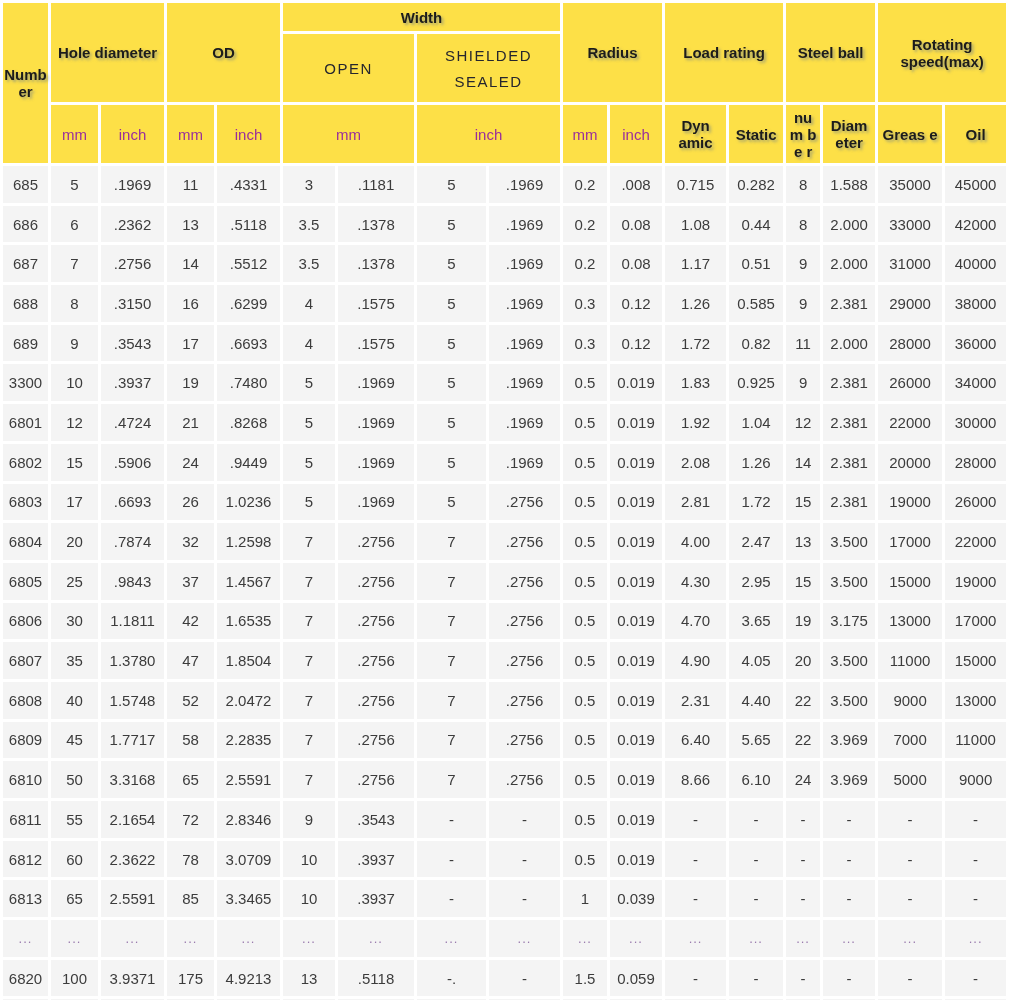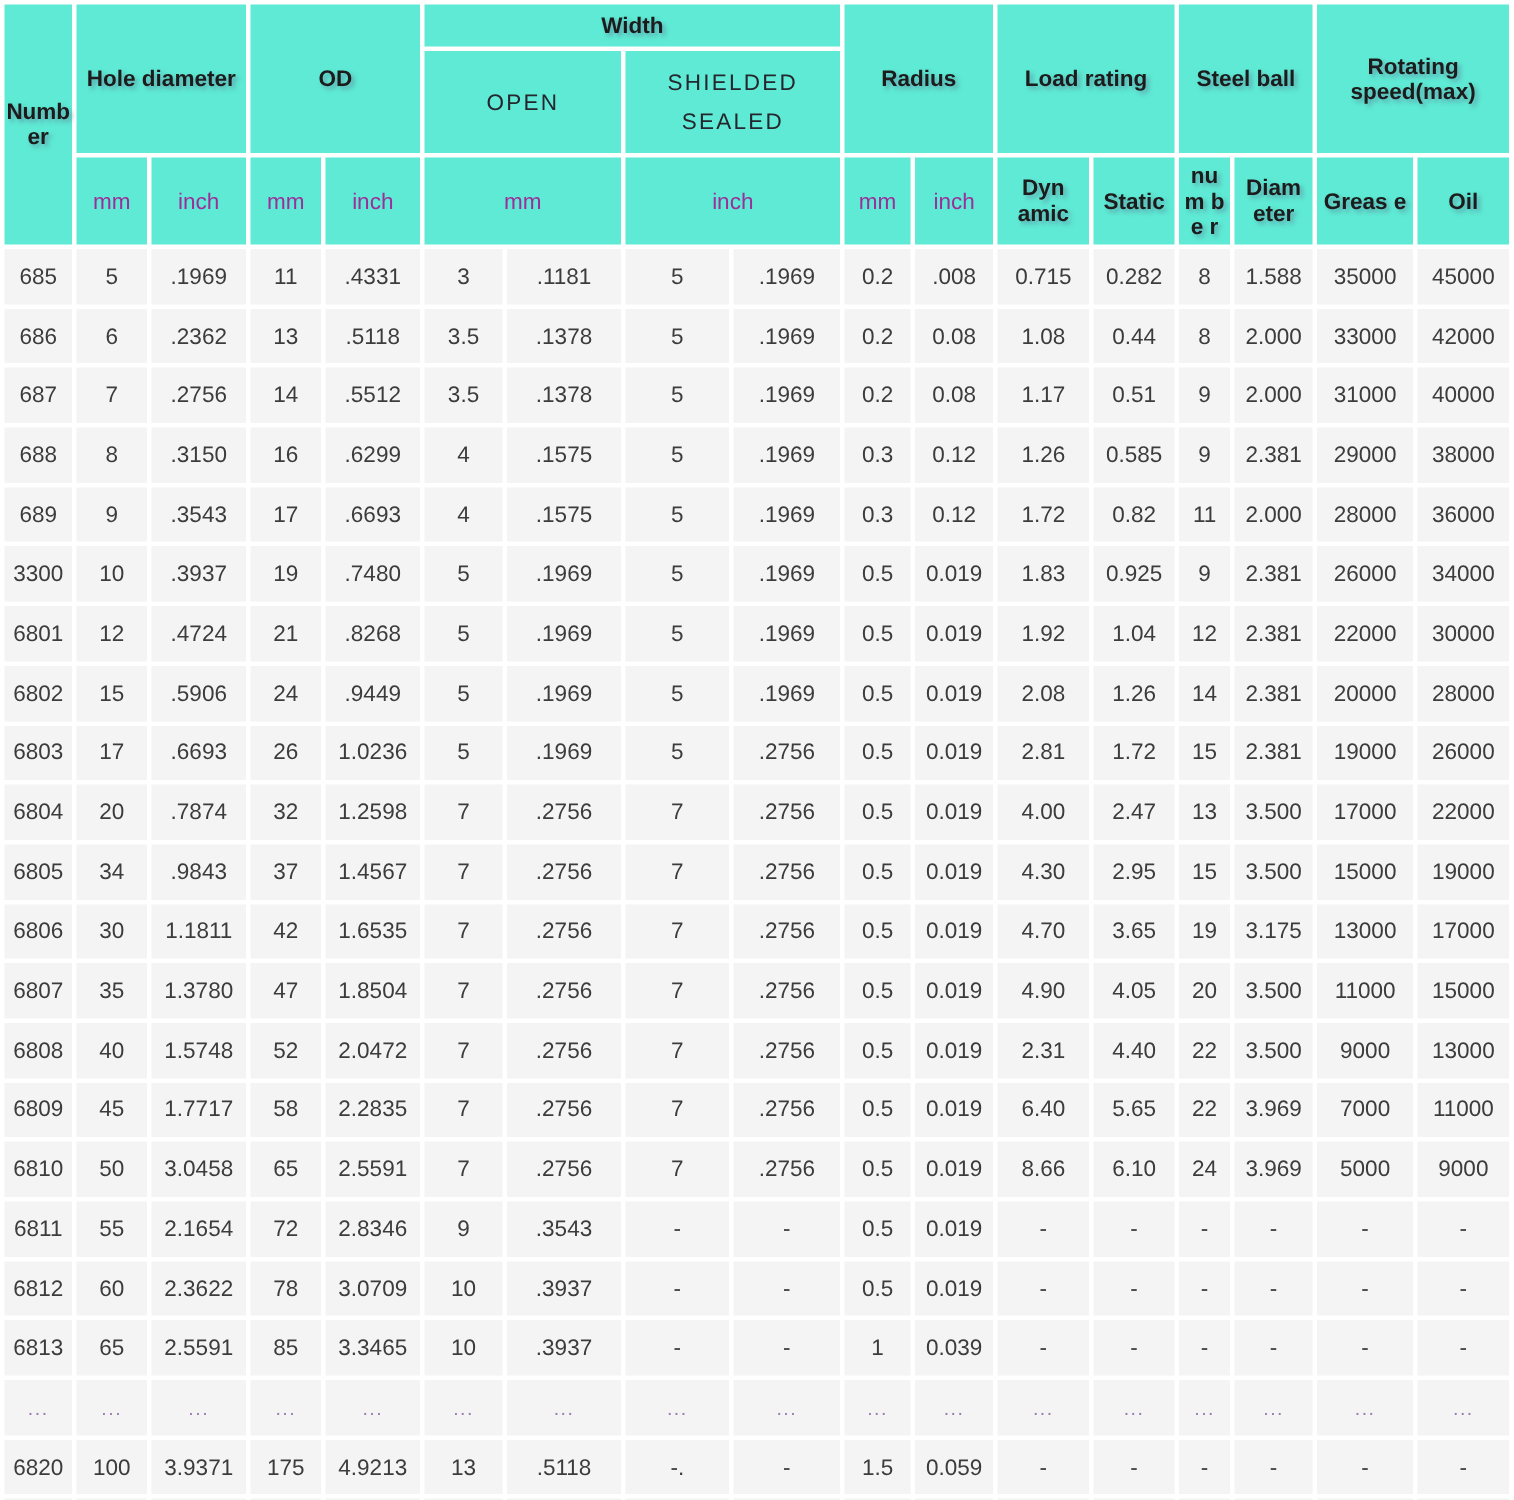--- a/index.html
+++ b/index.html
@@ -6,21 +6,21 @@
   .wrap { position:relative; width:1009px; }
 
   table.spec {
     border-collapse:separate;
     border-spacing:3px;
     table-layout:fixed;
     width:1009px;
     font-family:"Liberation Sans", sans-serif;
   }
   th {
-    background:#5eead4;
+    background:#fde047;
     color:#1c1c1c;
     font-size:15px;
     font-weight:bold;
     text-align:center;
     vertical-align:middle;
     padding:1px;
   }
   .shadowed { text-shadow:2px 2px 3px rgba(95,115,145,0.55); }
   .unit {
     color:#9a2f9a;
@@ -314,21 +314,21 @@
           <td>0.019</td>
           <td>4.00</td>
           <td>2.47</td>
           <td>13</td>
           <td>3.500</td>
           <td>17000</td>
           <td>22000</td>
         </tr>
         <tr>
           <td>6805</td>
-          <td>34</td>
+          <td>25</td>
           <td>.9843</td>
           <td>37</td>
           <td>1.4567</td>
           <td>7</td>
           <td>.2756</td>
           <td>7</td>
           <td>.2756</td>
           <td>0.5</td>
           <td>0.019</td>
           <td>4.30</td>
@@ -410,21 +410,21 @@
           <td>6.40</td>
           <td>5.65</td>
           <td>22</td>
           <td>3.969</td>
           <td>7000</td>
           <td>11000</td>
         </tr>
         <tr>
           <td>6810</td>
           <td>50</td>
-          <td>3.0458</td>
+          <td>3.3168</td>
           <td>65</td>
           <td>2.5591</td>
           <td>7</td>
           <td>.2756</td>
           <td>7</td>
           <td>.2756</td>
           <td>0.5</td>
           <td>0.019</td>
           <td>8.66</td>
           <td>6.10</td>

